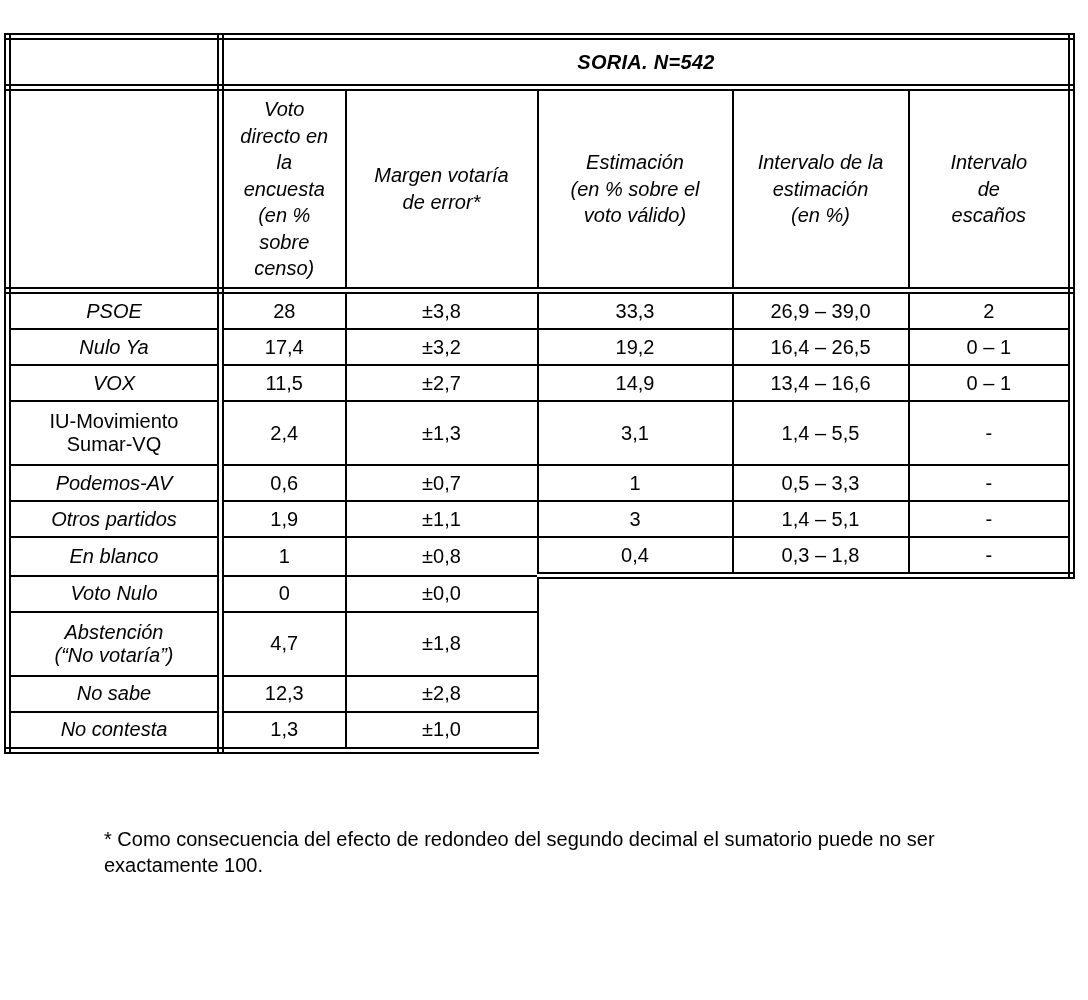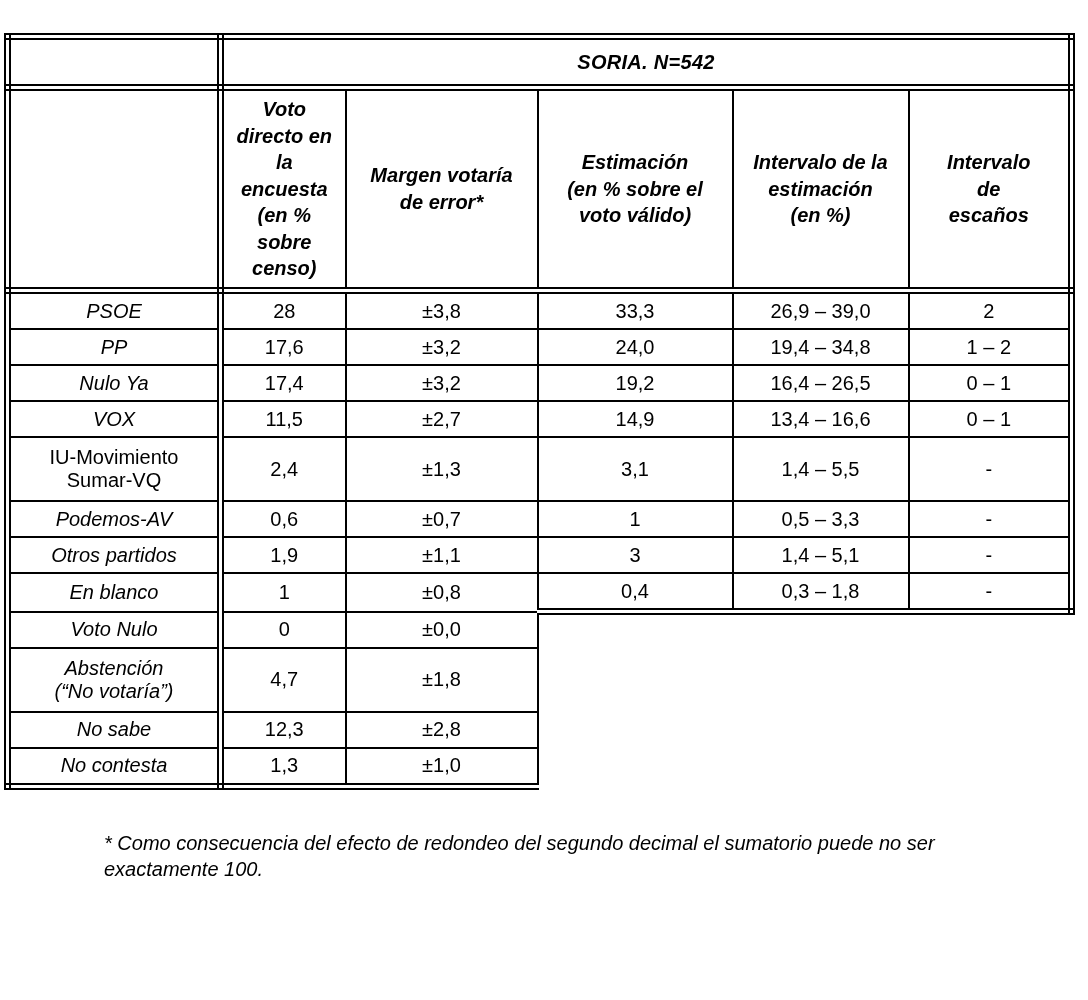--- a/index.html
+++ b/index.html
@@ -35,38 +35,37 @@
   .divR { border-right: 7px double #000 !important; }   
   .divB { border-bottom: 7px double #000 !important; }  
 
   tr.title-row td { height: 40px; }
   td.title-cell {
     font-weight: bold; font-style: italic; font-size: 21px;
     letter-spacing: 0.3px;
   }
   tr.header-row td {
     height: 192px;
-    font-weight: bold; font-style: italic;
+    font-weight: normal; font-style: italic;
     line-height: 1.33;
   }
   tr.dr td { height: 30px; }
   tr.tall td { height: 58px; }
 
   td.label {
     text-align: left;
     padding-left: 8px;
     font-style: italic;
   }
   td.upright { font-style: normal; }
   .pre { white-space: pre-line; }
 
   .footnotes {
-    margin: 40px 0 0 104px;
+    margin: 72px 0 0 104px;
     width: 930px;
-    font-style: italic;
     font-size: 20px;
     line-height: 1.32;
   }
   .footnotes p { margin: 0 0 30px 0; }
 </style>
 </head>
 <body>
 
 <div class="page">
 
@@ -110,28 +109,20 @@
 
     <tr class="dr">
       <td class="label bL divR">PSOE</td>
       <td>28</td>
       <td>±3,8</td>
       <td>33,3</td>
       <td>26,9 – 39,0</td>
       <td class="bR">2</td>
     </tr>
 
-    <tr class="dr">
-      <td class="label bL divR">PP</td>
-      <td>17,6</td>
-      <td>±3,2</td>
-      <td>24,0</td>
-      <td>19,4 – 34,8</td>
-      <td class="bR">1 – 2</td>
-    </tr>
 
     <tr class="dr">
       <td class="label bL divR">Nulo Ya</td>
       <td>17,4</td>
       <td>±3,2</td>
       <td>19,2</td>
       <td>16,4 – 26,5</td>
       <td class="bR">0 – 1</td>
     </tr>
 

